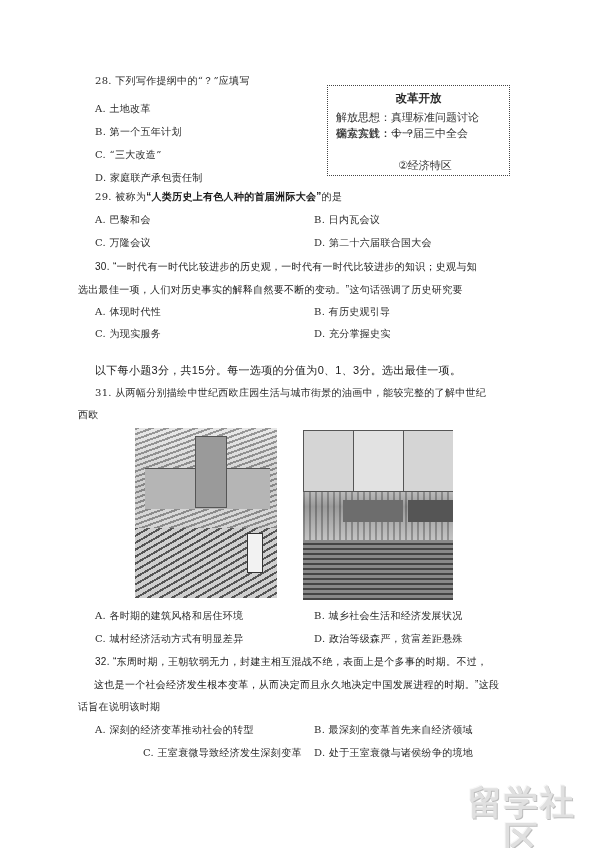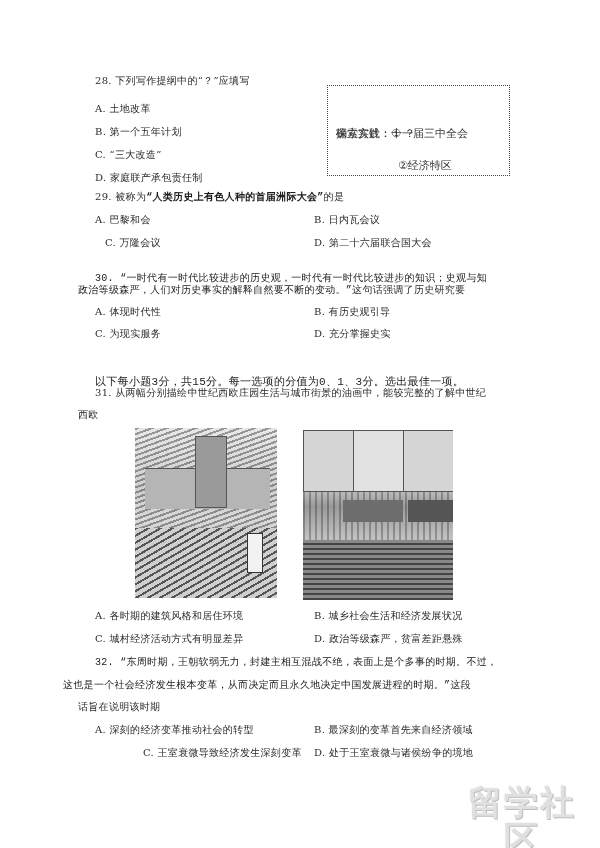--- a/index.html
+++ b/index.html
@@ -1,19 +1,19 @@
 <!DOCTYPE html>
 <html><head>
 <meta charset="utf-8">
 <style>
   html, body { margin:0; padding:0; background:#ffffff; }
   body { width:600px; height:848px; position:relative; overflow:hidden;
          font-family:"DejaVu Serif","Liberation Serif",serif; color:#2a2a2a; }
   .line { position:absolute; font-size:10px; line-height:16px; white-space:nowrap; letter-spacing:0.3px; }
-  .sans { font-family:Liberation Mono, monospace; color:#1a1a1a;margin-top:12px; }
+  .sans { font-family:Liberation Sans, sans-serif; color:#1a1a1a; }
   .bold { font-weight:bold; }
   .box { position:absolute; left:327px; top:85px; width:183px; height:91px;
          border:1.5px dotted #444; box-sizing:border-box; }
   .box .t { position:absolute; left:0; right:0; top:5px; text-align:center; font-size:11.5px; font-weight:bold; }
   .box .r { position:absolute; left:8px; font-size:11px; font-family:"DejaVu Sans","Liberation Sans",sans-serif; color:#333; white-space:nowrap; }
   .img { position:absolute; border:0; overflow:hidden; }
   .img1 { left:135px; top:428px; width:142px; height:170px;
      background:
        repeating-linear-gradient(160deg, rgba(0,0,0,0.35) 0 2px, rgba(255,255,255,0) 2px 5px),
        linear-gradient(180deg,#e8e8e8 0%,#cfcfcf 35%,#d9d9d9 55%,#8f8f8f 100%); }
@@ -36,36 +36,38 @@
 </head>
 <body>
 
 <div class="line" style="left:95px;top:73px;">28. 下列写作提纲中的“？”应填写</div>
 <div class="line" style="left:95px;top:101px;">A. 土地改革</div>
 <div class="line" style="left:95px;top:124px;">B. 第一个五年计划</div>
 <div class="line" style="left:95px;top:147px;">C. “三大改造”</div>
 <div class="line" style="left:95px;top:170px;">D. 家庭联产承包责任制</div>
 
 <div class="box">
+  <div class="t">改革开放</div>
+  <div class="r" style="top:24px;">解放思想：真理标准问题讨论</div>
   <div class="r" style="top:40px;">确立方针：十一届三中全会</div>
   <div class="r" style="top:40px;">探索实践：①  ？</div>
   <div class="r" style="top:72px;left:70px;">②经济特区</div>
 </div>
 
 <div class="line" style="left:95px;top:189px;">
   <span>29. 被称为</span><span class="sans bold">“人类历史上有色人种的首届洲际大会”</span><span>的是</span>
 </div>
 <div class="line" style="left:95px;top:212px;">A. 巴黎和会</div>
 <div class="line" style="left:314px;top:212px;text-align:center;">B. 日内瓦会议</div>
-<div class="line" style="left:95px;top:235px;margin-left:10px;">C. 万隆会议</div>
+<div class="line" style="left:95px;top:235px;">C. 万隆会议</div>
 <div class="line" style="left:314px;top:235px;">D. 第二十六届联合国大会</div>
 
 <div class="line sans" style="left:95px;top:259px;font-size:10px;">30. “一时代有一时代比较进步的历史观，一时代有一时代比较进步的知识；史观与知</div>
 <div class="line" style="left:78px;top:282px;">
-  <span class="sans">政治等级森严，人们对历史事实的解释自然要不断的变动。”</span><span>这句话强调了历史研究要</span>
+  <span class="sans">选出最佳一项，人们对历史事实的解释自然要不断的变动。”</span><span>这句话强调了历史研究要</span>
 </div>
 <div class="line" style="left:95px;top:304px;">A. 体现时代性</div>
 <div class="line" style="left:314px;top:304px;">B. 有历史观引导</div>
 <div class="line" style="left:95px;top:326px;">C. 为现实服务</div>
 <div class="line" style="left:314px;top:326px;">D. 充分掌握史实</div>
 
 <div class="line sans" style="left:95px;top:362px;font-size:11px;">以下每小题3分，共15分。每一选项的分值为0、1、3分。选出最佳一项。</div>
 
 <div class="line" style="left:95px;top:385px;">31. 从两幅分别描绘中世纪西欧庄园生活与城市街景的油画中，能较完整的了解中世纪</div>
 <div class="line" style="left:78px;top:407px;">西欧</div>
@@ -84,21 +86,21 @@
   <div class="awning" style="left:105px;width:45px;background:#555;"></div>
   <div class="stall"></div>
 </div>
 
 <div class="line" style="left:95px;top:608px;">A. 各时期的建筑风格和居住环境</div>
 <div class="line" style="left:314px;top:608px;">B. 城乡社会生活和经济发展状况</div>
 <div class="line" style="left:95px;top:631px;">C. 城村经济活动方式有明显差异</div>
 <div class="line" style="left:314px;top:631px;">D. 政治等级森严，贫富差距悬殊</div>
 
 <div class="line" style="left:95px;top:654px;"><span class="sans">32. “东周时期，王朝软弱无力，封建主相互混战不绝，表面上是个多事的时期。不过，</span></div>
-<div class="line" style="left:63px;top:677px;">
+<div class="line" style="left:94px;top:677px;">
   <span class="sans">这也是一个社会经济发生根本变革，从而决定而且永久地决定中国发展进程的时期。”</span><span>这段</span>
 </div>
 <div class="line" style="left:78px;top:699px;">话旨在说明该时期</div>
 <div class="line" style="left:95px;top:722px;">A. 深刻的经济变革推动社会的转型</div>
 <div class="line" style="left:314px;top:722px;">B. 最深刻的变革首先来自经济领域</div>
 <div class="line" style="left:95px;top:745px;margin-left:48px;">C. 王室衰微导致经济发生深刻变革</div>
 <div class="line" style="left:314px;top:745px;">D. 处于王室衰微与诸侯纷争的境地</div>
 
 <div class="wm">
   <div class="big">留学社区</div>

